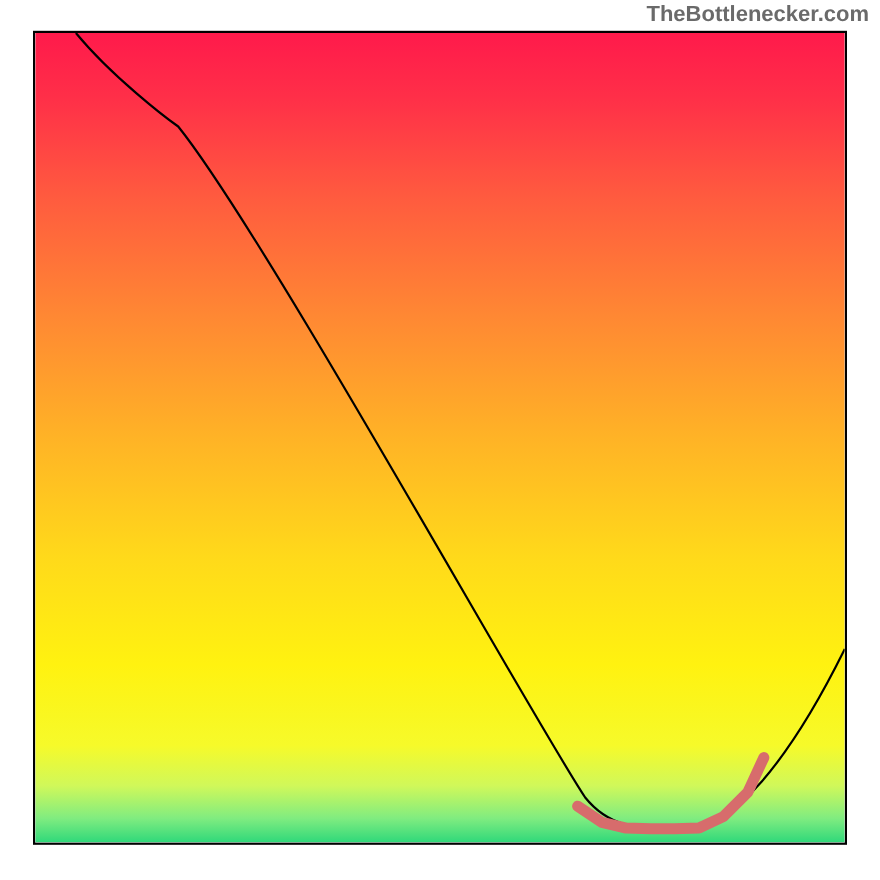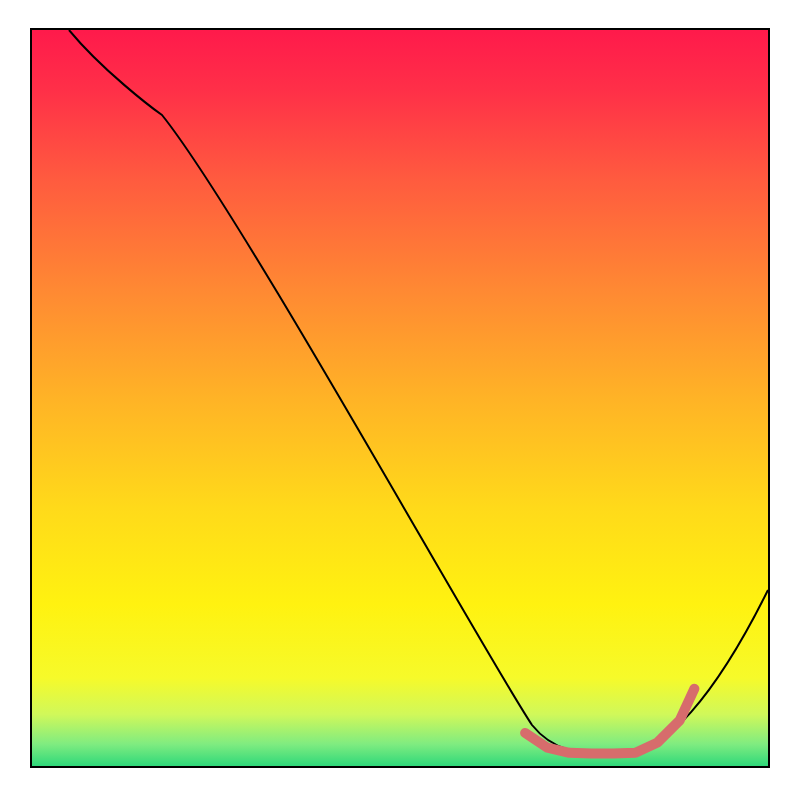--- a/index.html
+++ b/index.html
@@ -39,20 +39,21 @@
     left: 0;
     top: 0;
     width: 100%;
     height: 100%;
   }
 </style>
 </head>
 <body>
 <div class="wrap">
 
+  <div class="attrib">TheBottlenecker.com</div>
 
   <div class="chart-area">
     <svg class="svg-layer" viewBox="0 0 736 736" preserveAspectRatio="none">
       <defs>
         <linearGradient id="bg-grad" x1="0" y1="0" x2="0" y2="1">
             <stop offset="0%" stop-color="#ff1a4b"></stop>
             <stop offset="8%" stop-color="#ff2f48"></stop>
             <stop offset="20%" stop-color="#ff5a3f"></stop>
             <stop offset="35%" stop-color="#ff8833"></stop>
             <stop offset="50%" stop-color="#ffb326"></stop>

